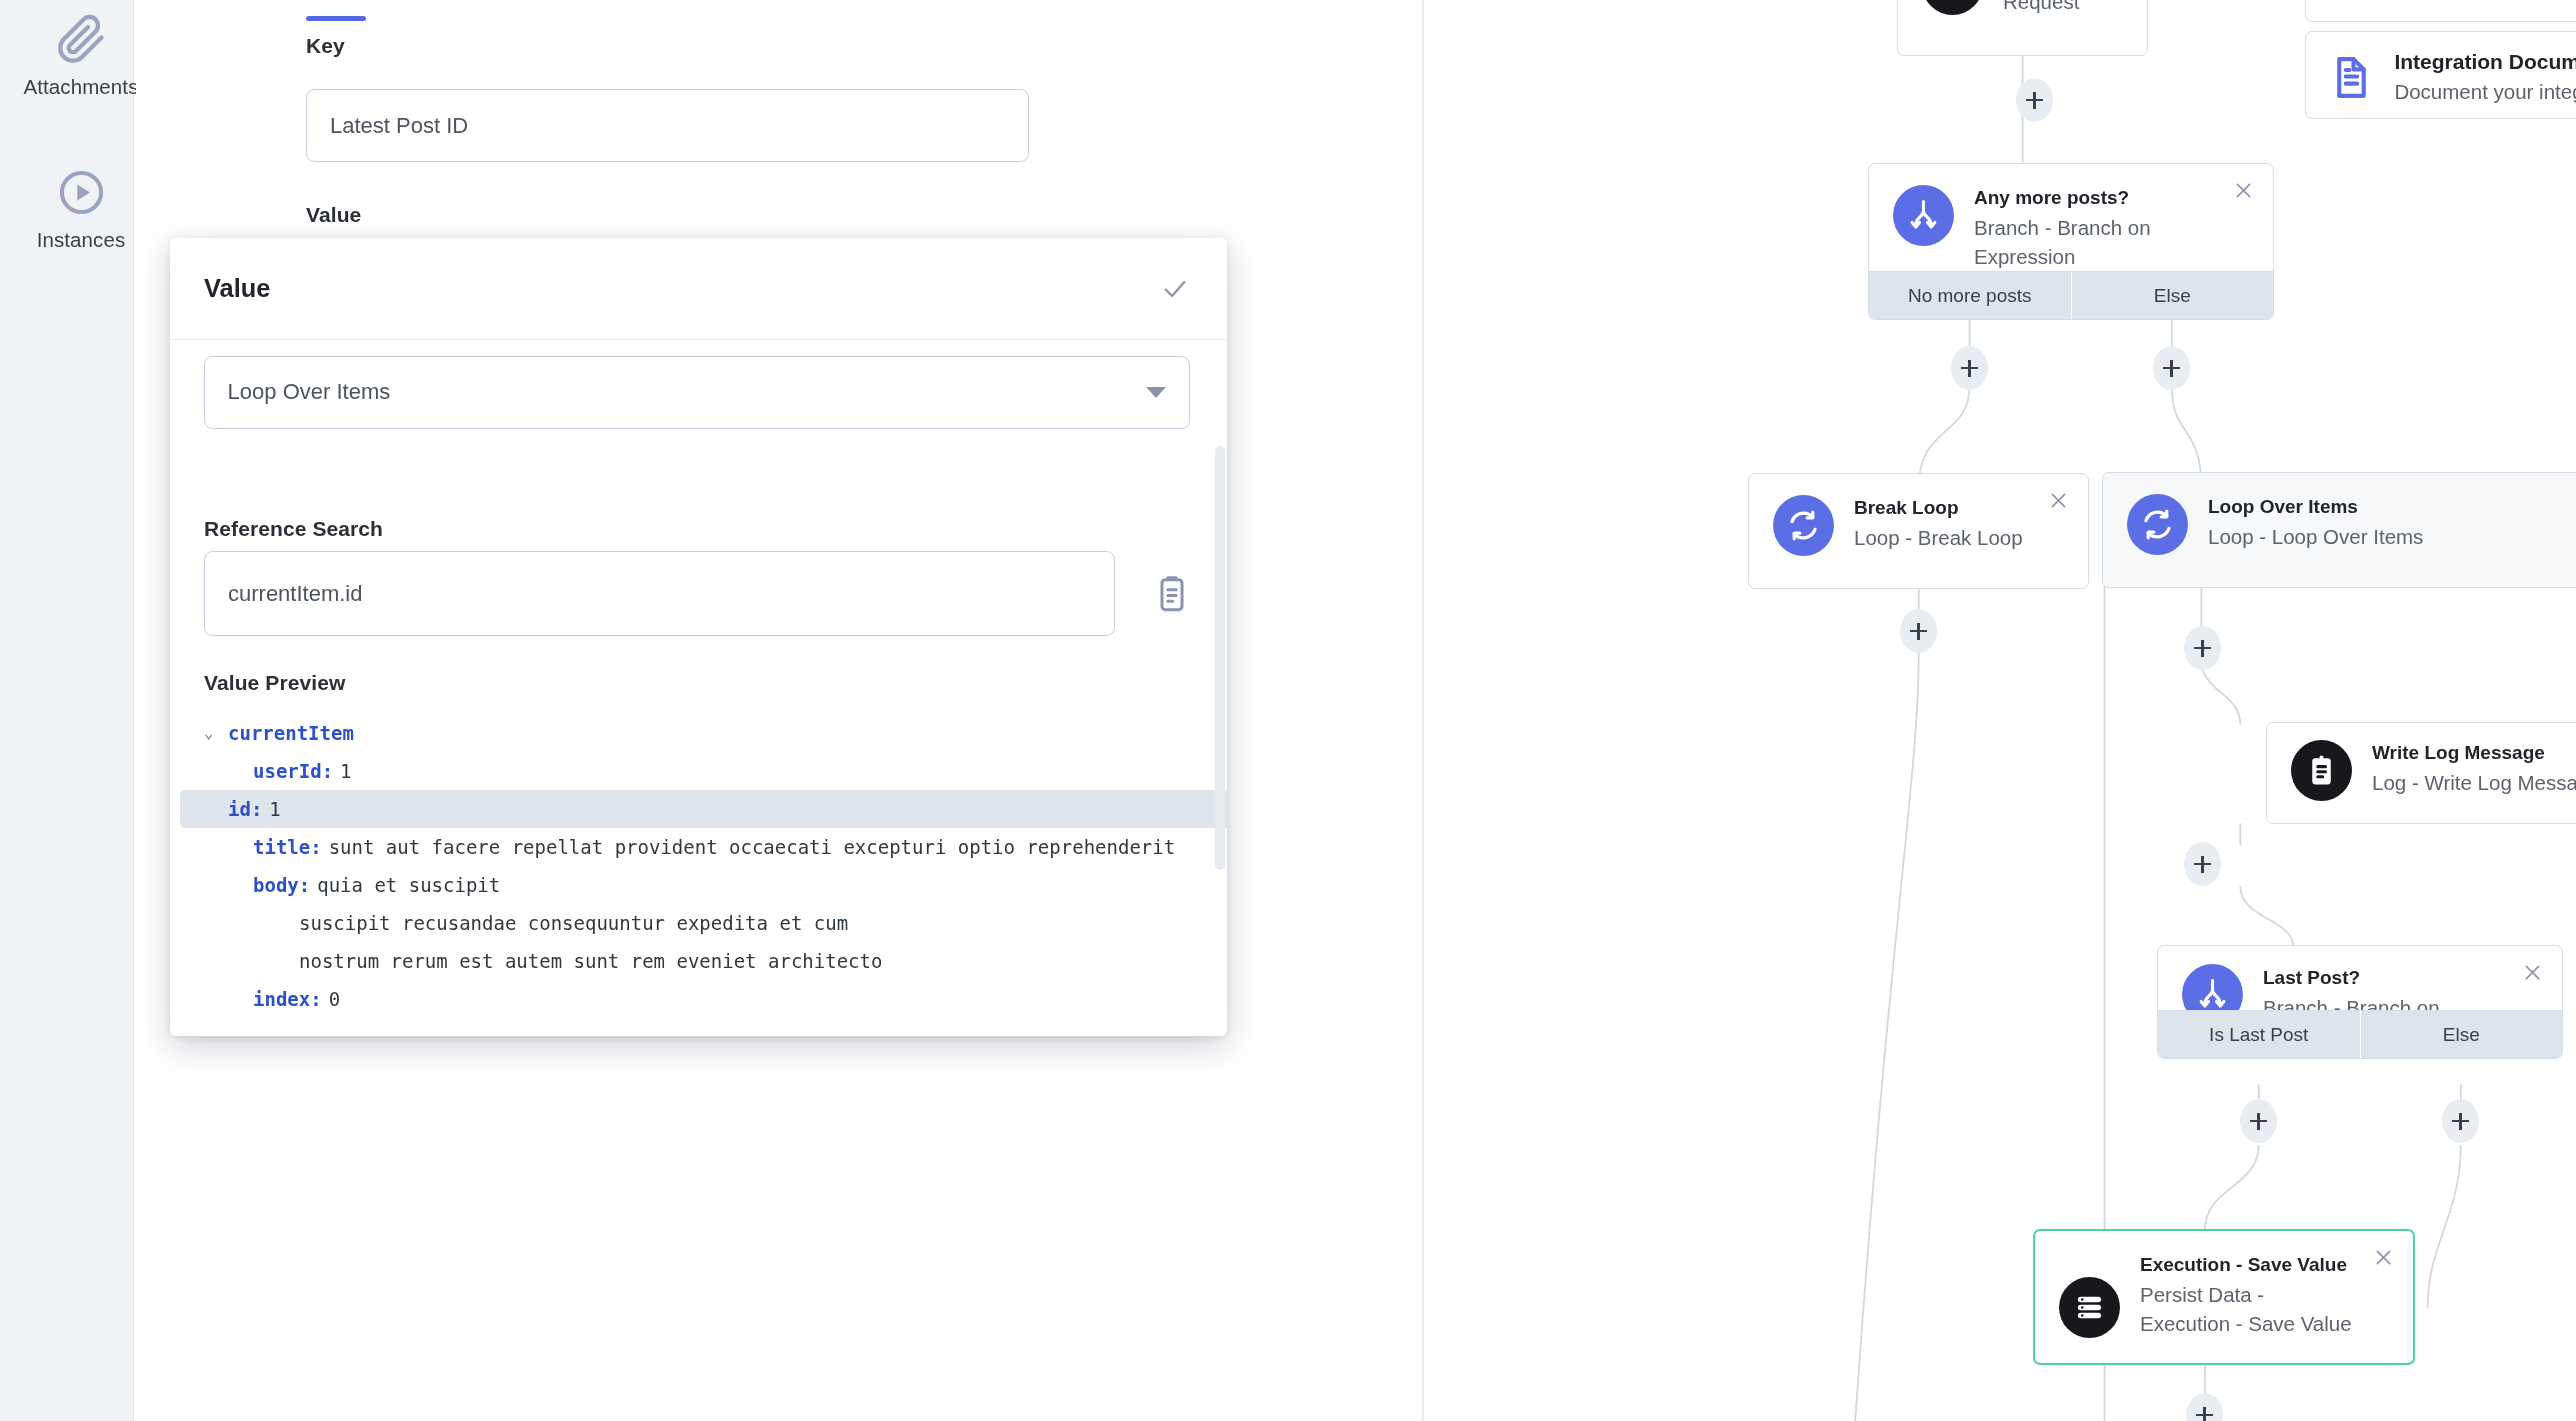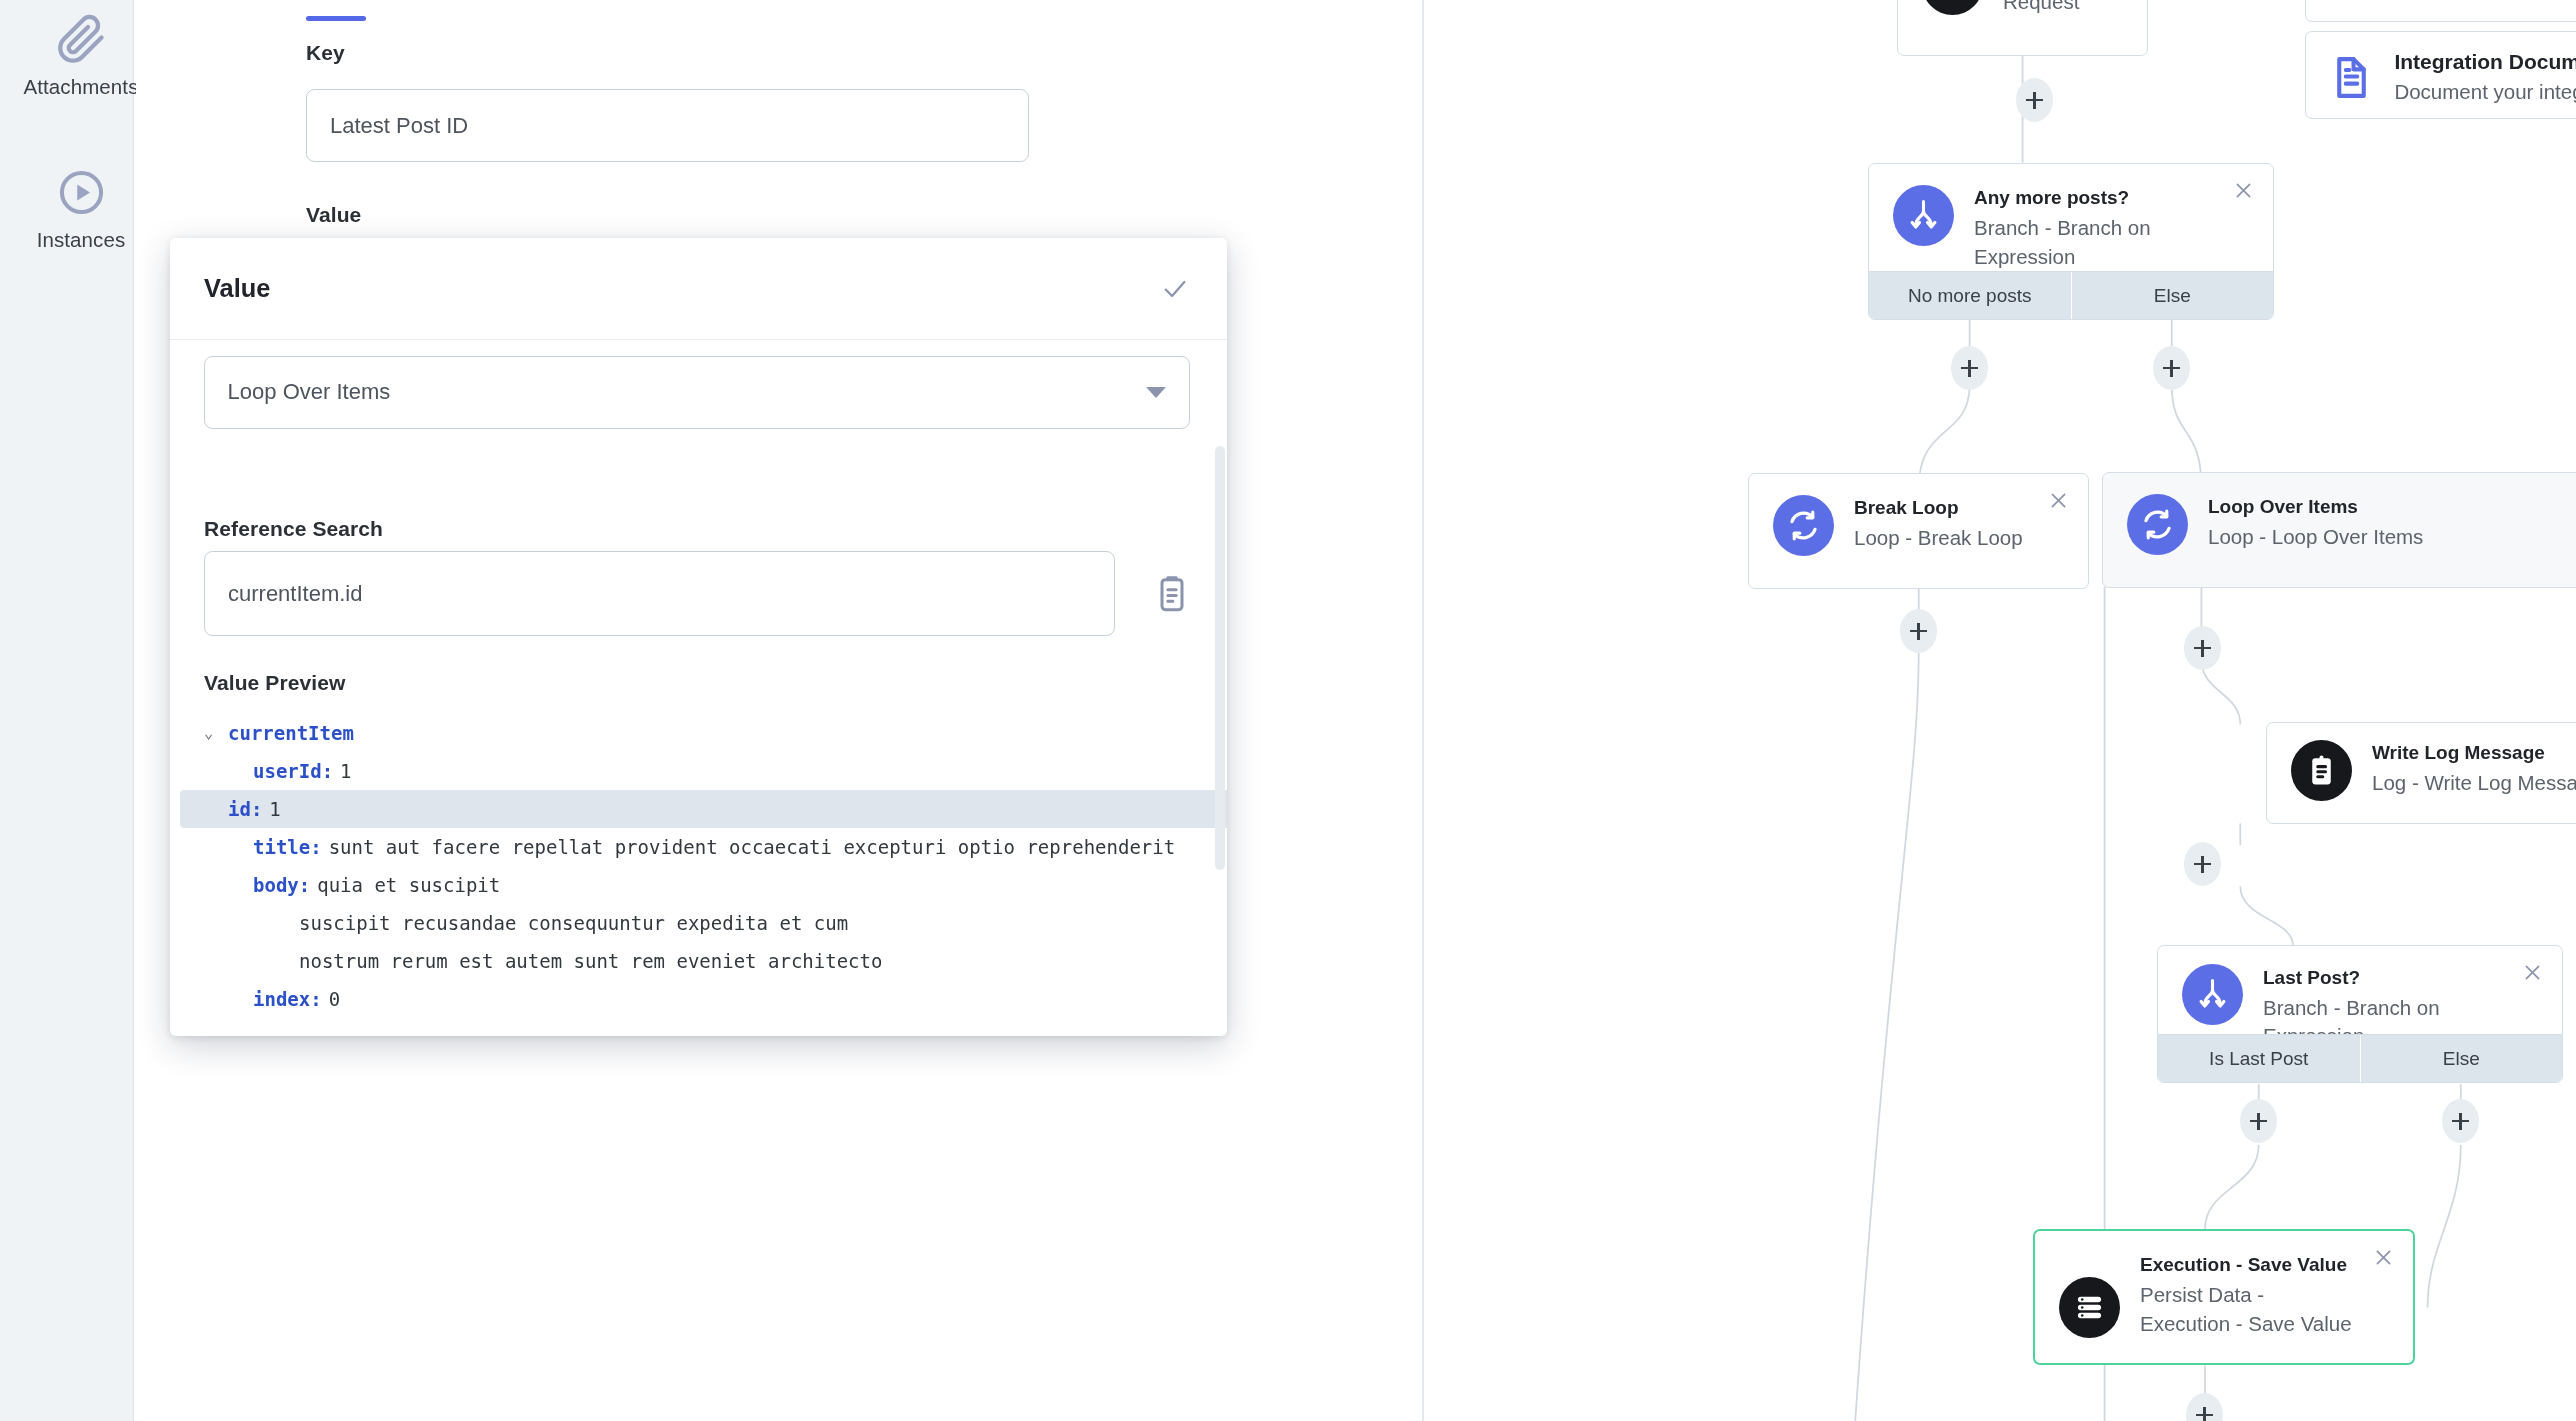--- a/index.html
+++ b/index.html
@@ -307,21 +307,21 @@
           <path d="M10 8.2l6 3.8-6 3.8z" fill="currentColor" stroke="none"></path>
         </svg>
       </span>
       <span class="ri-label">Instances</span>
     </div>
   </aside>
 
   <section class="config-panel">
     <div class="accent-bar"></div>
 
-    <div class="field-label" style="left:170px; top:41px;">Key</div>
+    <div class="field-label" style="left:170px; top:34px;">Key</div>
 
     <div class="text-input" style="left:170px; top:89px; width:723px; height:73px;">Latest Post ID</div>
 
     <div class="field-label" style="left:170px; top:203px;">Value</div>
   </section>
 
   <div class="panel-scroll"></div>
   <div class="panel-scroll-thumb"></div>
   <div class="canvas-divider"></div>
 
@@ -538,21 +538,21 @@
         </span>
         <span class="node-txt">
           <span class="node-title" style="display: block;">Write Log Message</span>
           <span class="node-sub" style="display: block;">Log - Write Log Message</span>
         </span>
       </div>
     </div>
 
     <div class="plus" style="left:760px; top:842px;"></div>
 
-    <div class="node" style="left:733px; top:945px; width:406px; height:138px;">
+    <div class="node" style="left:733px; top:945px; width:406px; height:114px;">
       <div class="node-close">
         <svg viewBox="0 0 24 24" fill="none" stroke="currentColor" stroke-width="1.9" stroke-linecap="round">
             <path d="M5 5l14 14M19 5L5 19"></path>
           </svg>
       </div>
       <div class="node-inner" style="padding-top:18.4px;">
         <span class="node-ico blue">
           <svg viewBox="0 0 24 24" fill="none" stroke="#fff" stroke-width="2" stroke-linecap="round" stroke-linejoin="round">
             <path d="M12 3v6"></path>
               <path d="M12 9c0 4-5 4-5 9"></path>

